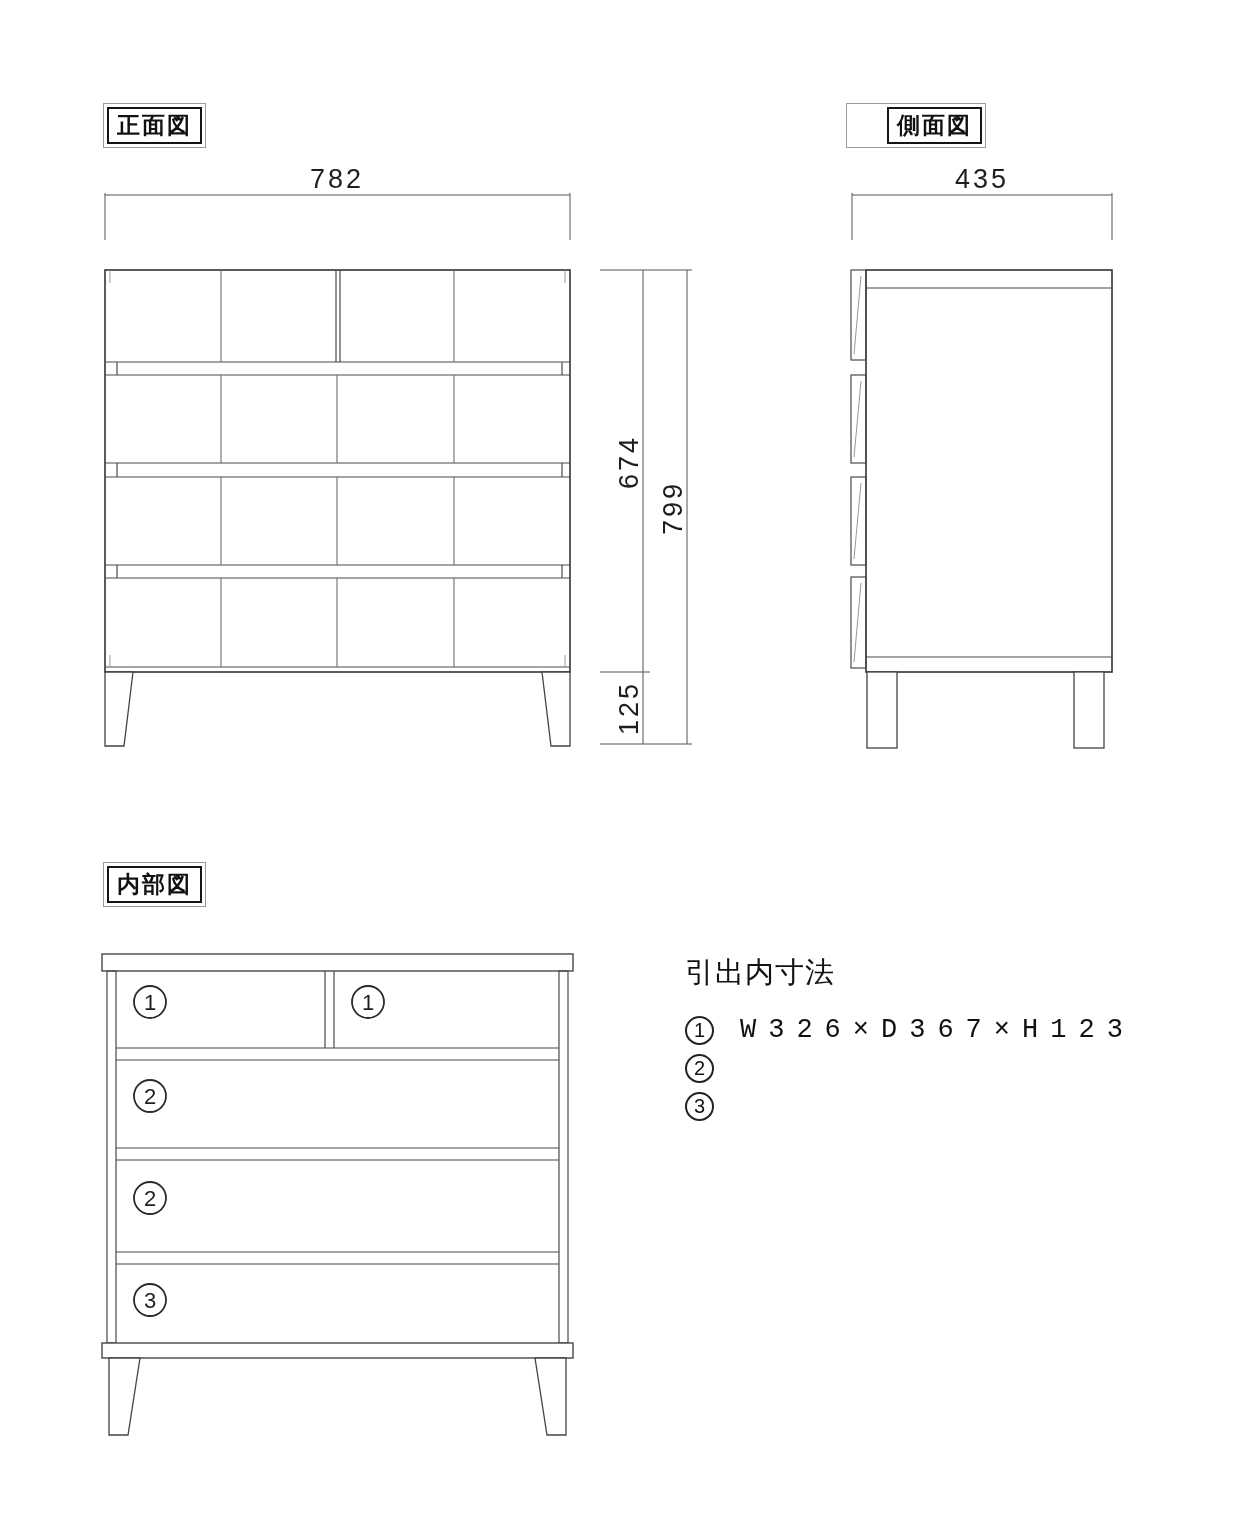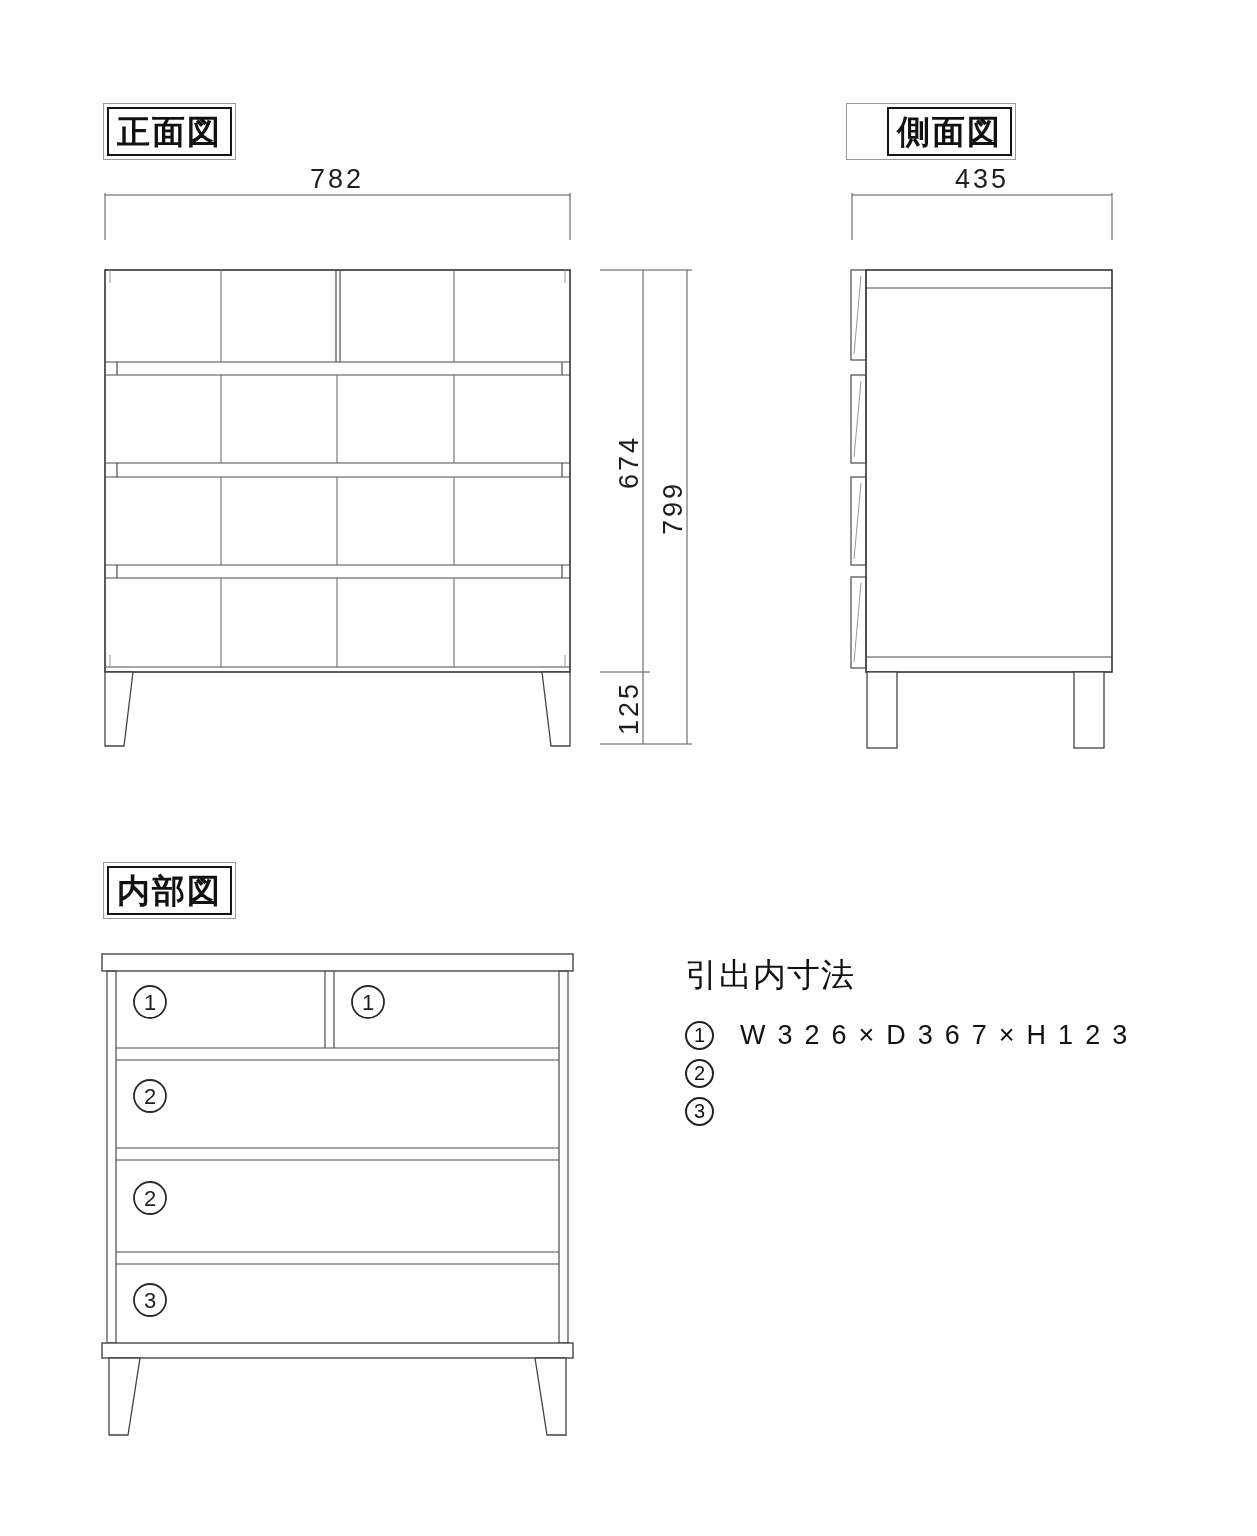--- a/index.html
+++ b/index.html
@@ -30,40 +30,40 @@
   .marker-circle-svg { stroke:#2a2a2a; stroke-width:1.8; fill:#ffffff; }
 
   
   .title-box {
     position:absolute; background:#ffffff;
     border:1px solid #9a9a9a; padding:3px;
   }
   .title-box-inner {
     border:2px solid #151515; padding:2px 8px;
     font-family:"DejaVu Sans","Liberation Sans",sans-serif;
-    font-size:33px; font-weight:600; letter-spacing:2px;
+    font-size:23px; font-weight:600; letter-spacing:2px;
     line-height:1.25; color:#111; white-space:nowrap;
   }
 
   
   .dim-list { position:absolute; left:685px; top:953px; }
   .dim-list-heading {
     font-family:"DejaVu Sans","Liberation Sans",sans-serif;
-    font-size:33px; letter-spacing:1px; color:#111;
+    font-size:29px; letter-spacing:1px; color:#111;
   }
   .dim-rows { margin-top:18px; }
   .dim-row { display:flex; align-items:center; height:38px; }
   .marker-circle {
     width:29px; height:29px; border:2px solid #222; border-radius:50%;
     display:flex; align-items:center; justify-content:center;
     font-size:20px; color:#111; flex:0 0 auto; box-sizing:border-box;
   }
   .dim-size {
     margin-left:26px; font-size:27px; letter-spacing:12px;
-    color:#111; white-space:nowrap;
+    color:#111; white-space:nowrap;font-family:Liberation Mono, monospace;
   }
 </style>
 </head>
 <body>
 
 <div class="canvas">
 
   <svg class="drawing" width="1257" height="1536" viewBox="0 0 1257 1536">
 
     <g>

